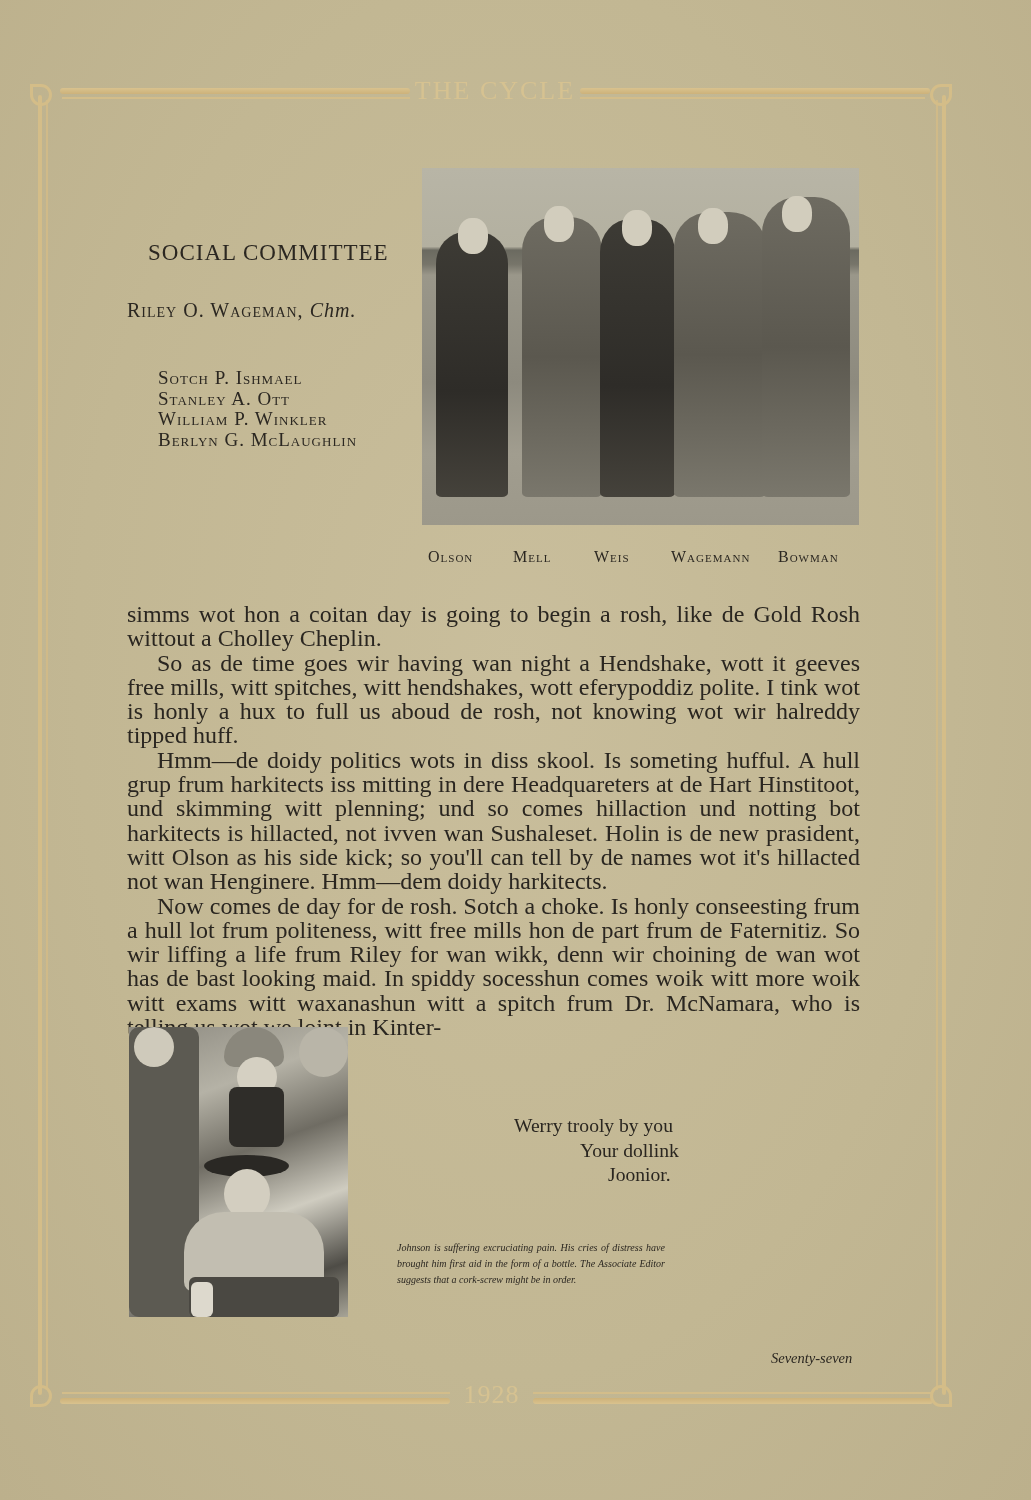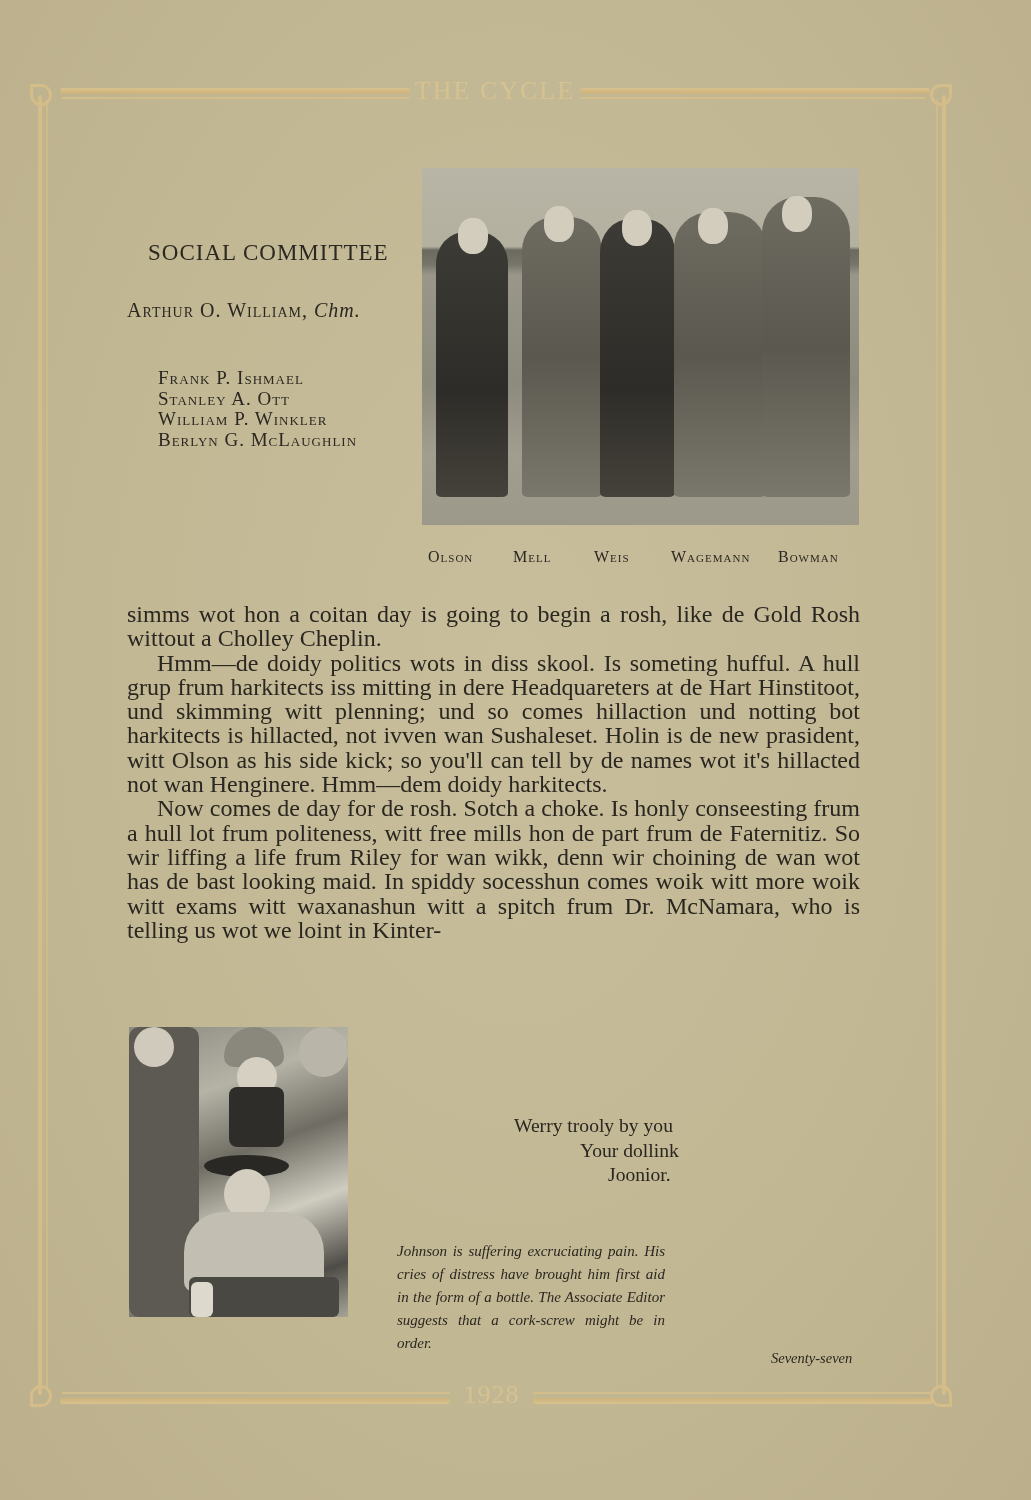--- a/index.html
+++ b/index.html
@@ -86,21 +86,21 @@
     position: absolute; font-size: 24px; line-height: 24.3px; color: #2a2620; text-align: justify;
   }
   .body-main { left: 127px; top: 602px; width: 733px; }
   .body-main p { margin: 0; }
   .indent { text-indent: 30px; }
   .body-side { left: 397px; top: 992px; width: 463px; }
   .body-side p { margin: 0; }
   .closing { position: absolute; font-size: 19.6px; color: #2a2620; white-space: nowrap; }
 
   .photo-caption {
-    position: absolute; left: 397px; top: 1240px; width: 268px; font-size: 15px; line-height: 23px; font-style: italic; text-align: justify; color: #2a2620;
+    position: absolute; left: 397px; top: 1240px; width: 268px; font-size: 10px; line-height: 16px; font-style: italic; text-align: justify; color: #2a2620;
   }
   .folio {
     position: absolute; left: 771px; top: 1350px; font-size: 14.5px; font-style: italic; color: #2a2620;
   }
 </style>
 </head>
 <body>
 
 <div class="page-bg"></div>
 
@@ -121,25 +121,25 @@
   <div class="corner corner-tr"></div>
   <div class="corner corner-bl"></div>
   <div class="corner corner-br"></div>
 </div>
 
 <div class="running-head">THE CYCLE</div>
 <div class="running-foot">1928</div>
 
 <div class="committee-title">SOCIAL COMMITTEE</div>
 <div class="chairman">
-  <span>Arthur O. William,</span>
+  <span>Riley O. Wageman,</span>
   <i>Chm.</i>
 </div>
 <div class="members">
-  <div>Frank P. Ishmael</div>
+  <div>Sotch P. Ishmael</div>
   <div>Stanley A. Ott</div>
   <div>William P. Winkler</div>
   <div>Berlyn G. McLaughlin</div>
 </div>
 
 <div class="photo photo-group" title="Five men standing outdoors in suits">
   <div class="person" style="left:14px;width:72px;height:265px;"></div>
   <div class="head" style="left:36px;top:50px;"></div>
   <div class="person light" style="left:100px;width:80px;height:280px;"></div>
   <div class="head" style="left:122px;top:38px;"></div>
@@ -154,20 +154,21 @@
 <div class="captions">
   <span style="left:0px;">Olson</span>
   <span style="left:85px;">Mell</span>
   <span style="left:166px;">Weis</span>
   <span style="left:243px;">Wagemann</span>
   <span style="left:350px;">Bowman</span>
 </div>
 
 <div class="body-text body-main">
   <p>simms wot hon a coitan day is going to begin a rosh, like de Gold Rosh wittout a Cholley Cheplin.</p>
+  <p class="indent">So as de time goes wir having wan night a Hendshake, wott it geeves free mills, witt spitches, witt hendshakes, wott eferypoddiz polite.  I tink wot is honly a hux to full us aboud de rosh, not knowing wot wir halreddy tipped huff.</p>
   <p class="indent">Hmm—de doidy politics wots in diss skool.  Is someting hufful.  A hull grup frum harkitects iss mitting in dere Headquareters at de Hart Hinstitoot, und skimming witt plenning; und so comes hillaction und notting bot harkitects is hillacted, not ivven wan Sushaleset.  Holin is de new prasident, witt Olson as his side kick; so you'll can tell by de names wot it's hillacted not wan Henginere.  Hmm—dem doidy harkitects.</p>
   <p class="indent">Now comes de day for de rosh.  Sotch a choke.  Is honly conseesting frum a hull lot frum politeness, witt free mills hon de part frum de Faternitiz.  So wir liffing a life frum Riley for wan wikk, denn wir choining de wan wot has de bast looking maid.  In spiddy socesshun comes woik witt more woik witt exams witt waxanashun witt a spitch frum Dr. McNamara, who is telling us wot we loint in Kinter-</p>
 </div>
 
 <div class="body-text body-side">
 </div>
 
 <div class="closing" style="left:514px;top:1115px;">Werry trooly by you</div>
 <div class="closing" style="left:580px;top:1140px;">Your dollink</div>
 <div class="closing" style="left:608px;top:1164px;">Joonior.</div>

